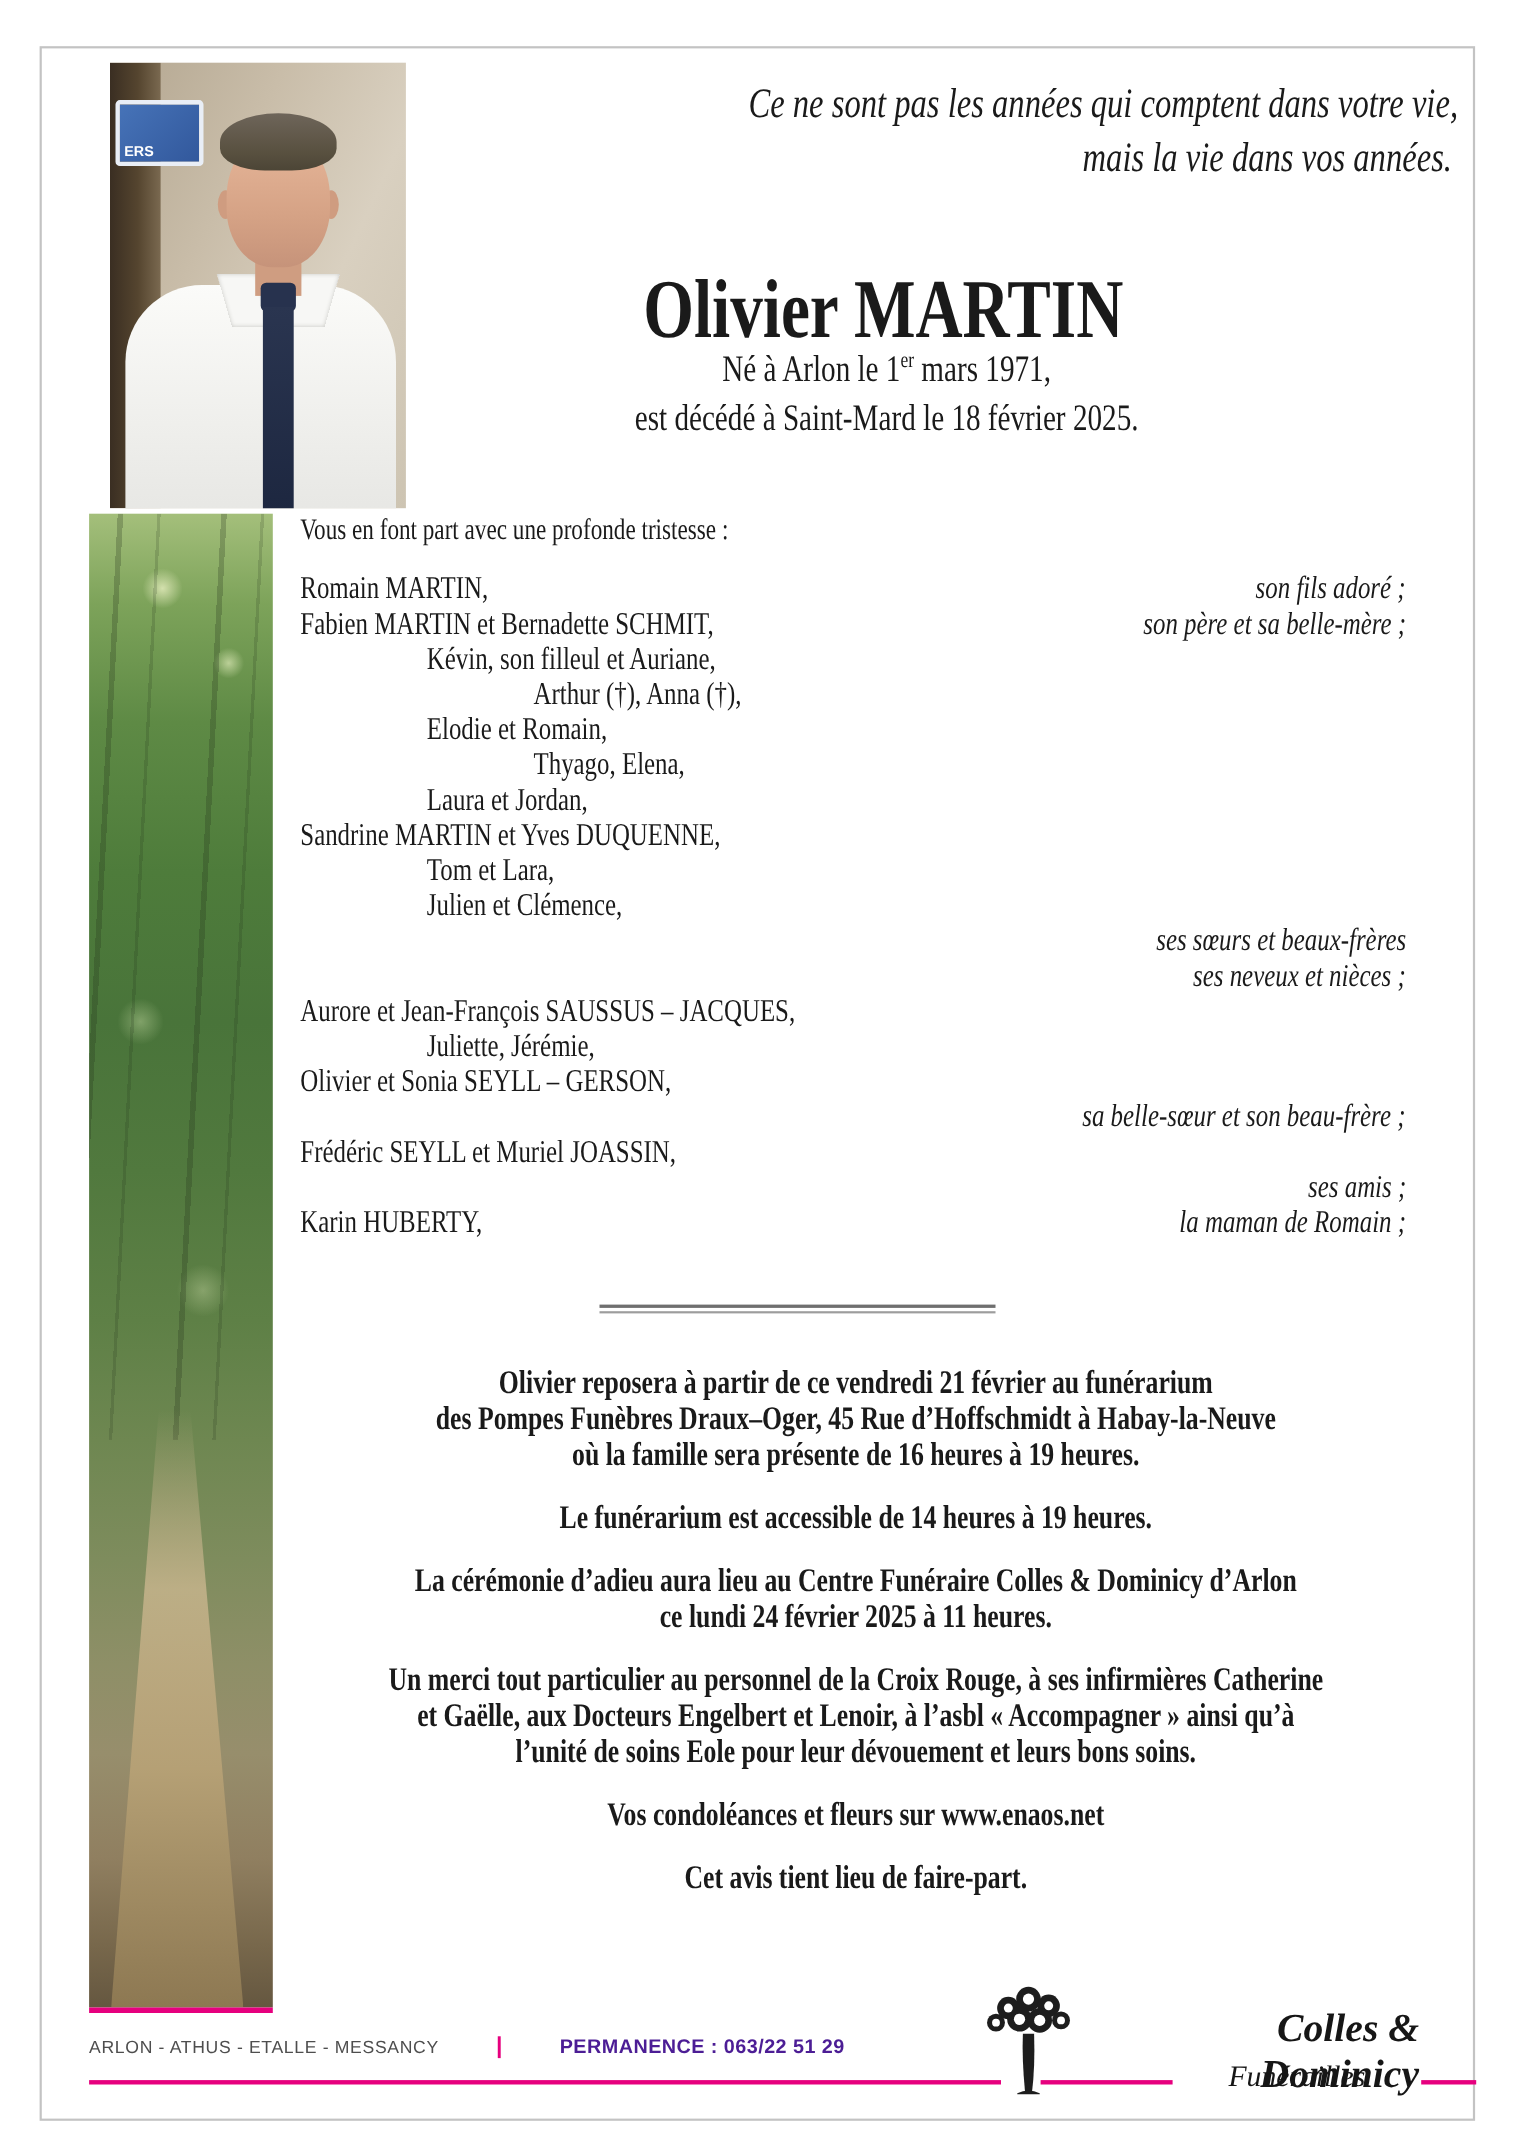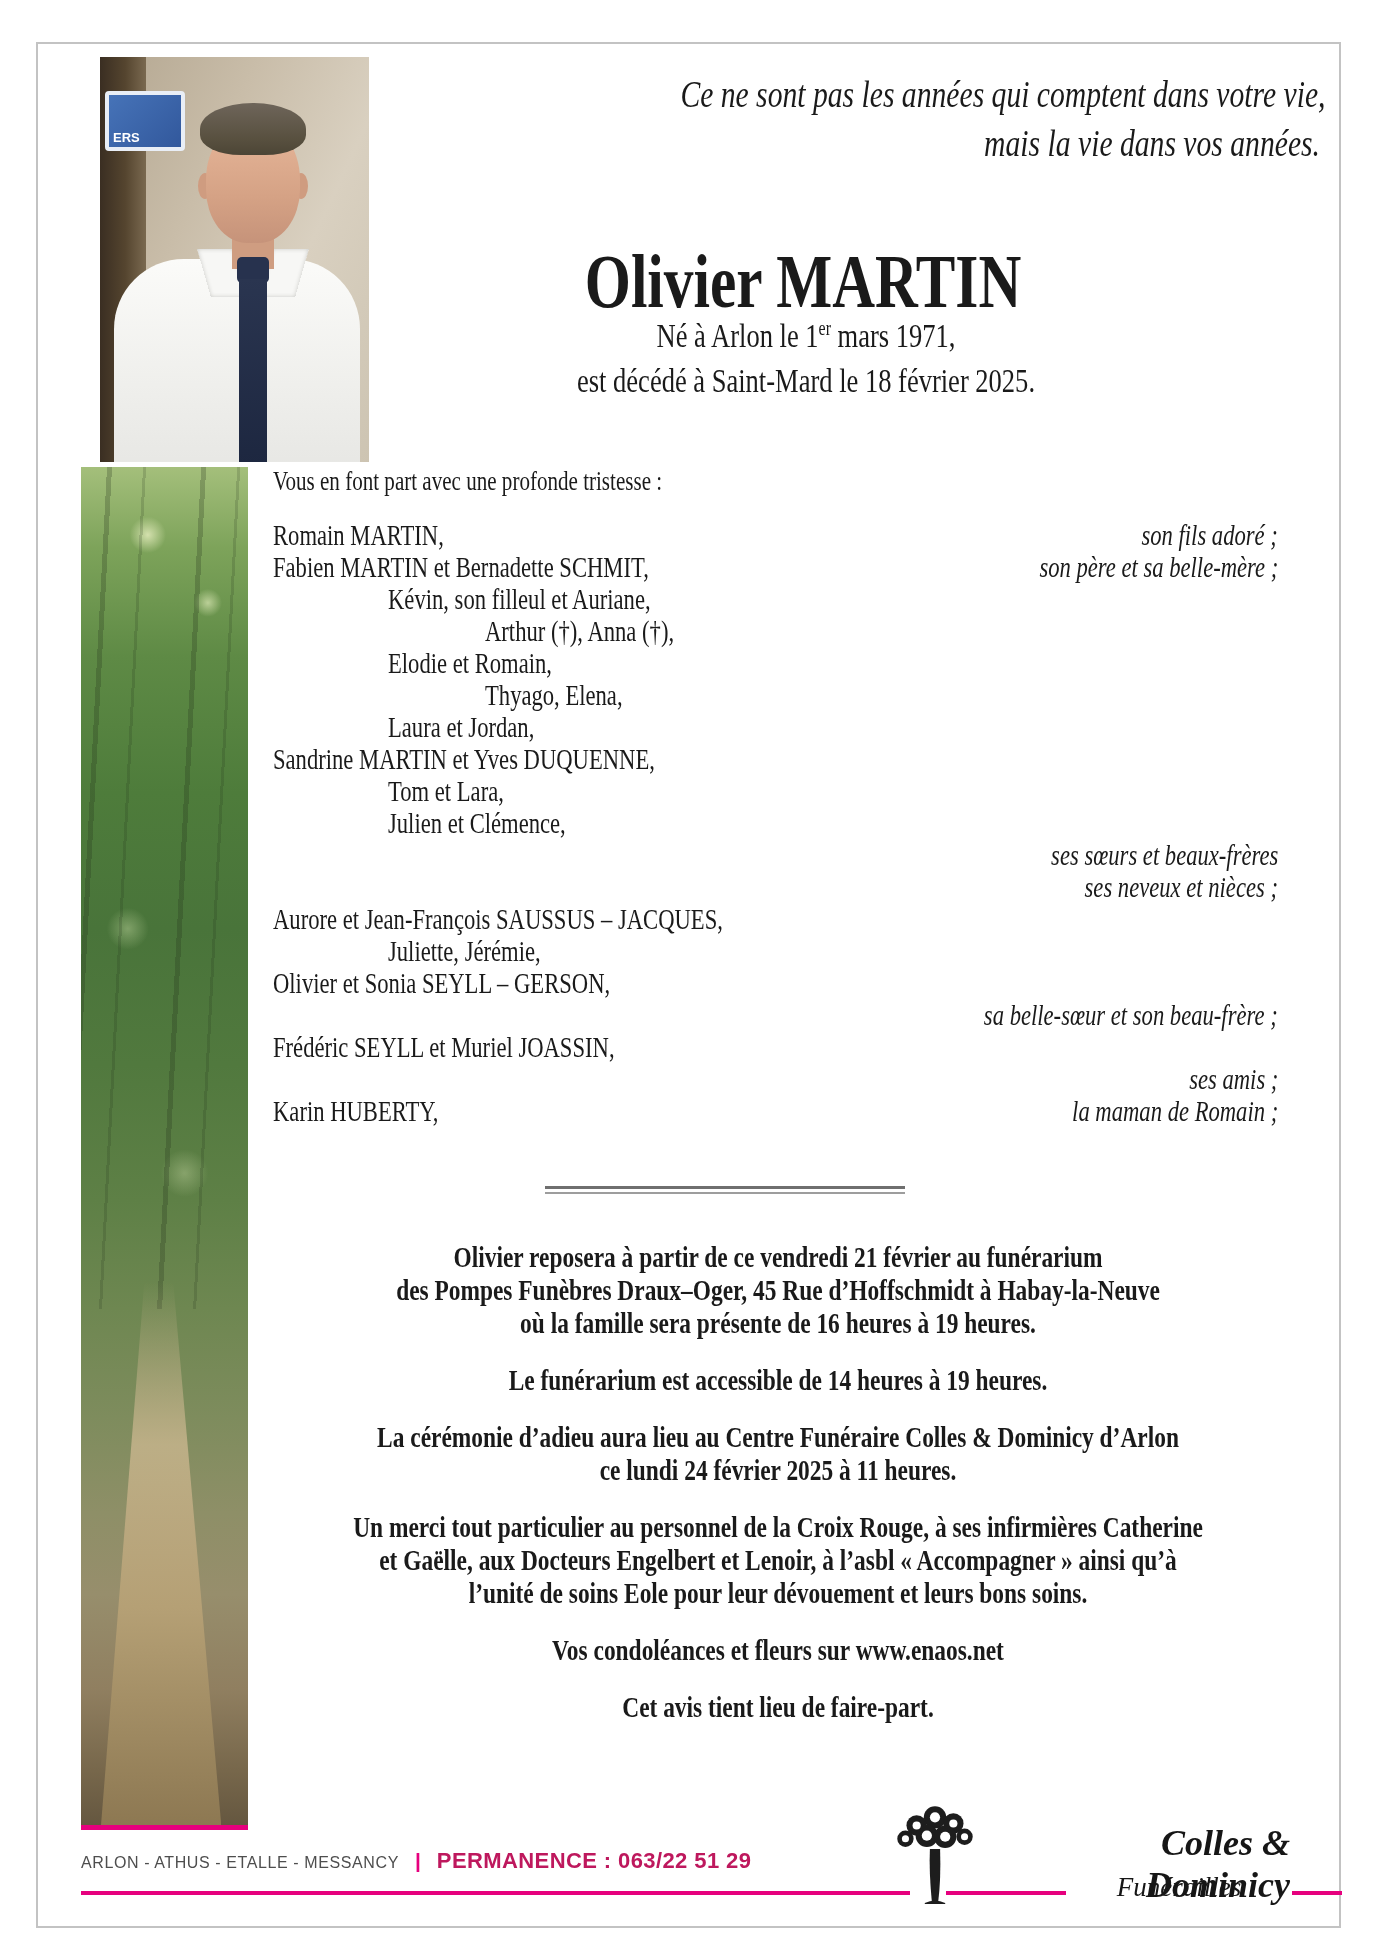--- a/index.html
+++ b/index.html
@@ -90,24 +90,24 @@
 
   .divider { left:545px; top:1186px; width:360px; height:3px;
              border-top:3px solid #6f6f6f; border-bottom:2px solid #9d9d9d; }
 
   .announcements { left:118px; top:1240px; width:1320px; text-align:center;
                    transform:scaleX(.78); transform-origin:50% 0; }
   .para { font-weight:bold; font-size:30px; line-height:33px; white-space:pre-line; margin:0 0 24px 0; }
 
   
   .footer-left { left:81px; top:1848px; display:flex; align-items:baseline;
-                 font-family:"Liberation Sans",sans-serif; }
+                 font-family:"Liberation Sans",sans-serif;gap:36px; }
   .cities { font-size:16px; letter-spacing:.6px; color:#4e4e4e; }
   .foot-bar { color:var(--accent); font-size:21px; margin:0 16px; font-weight:bold; }
-  .permanence { font-size:22px; letter-spacing:.4px; color:#be185d; font-weight:bold; }
+  .permanence { font-size:18px; letter-spacing:.4px; color:#4c1d95; font-weight:bold; }
 
   .pink-line { top:1891px; height:4px; background:var(--accent); }
   .pl-main  { left:81px;  width:829px; }
   .pl-dash1 { left:946px; width:120px; }
   .pl-dash2 { left:1292px; width:50px; }
 
   .tree { left:884px; top:1798px; width:102px; height:106px; }
   .brand-name { left:1010px; top:1822px; width:280px; text-align:right;
                 font-style:italic; font-weight:bold; font-size:36px; line-height:42px; color:#161616; }
   .brand-sub  { left:1072px; top:1872px; width:214px; text-align:center;

